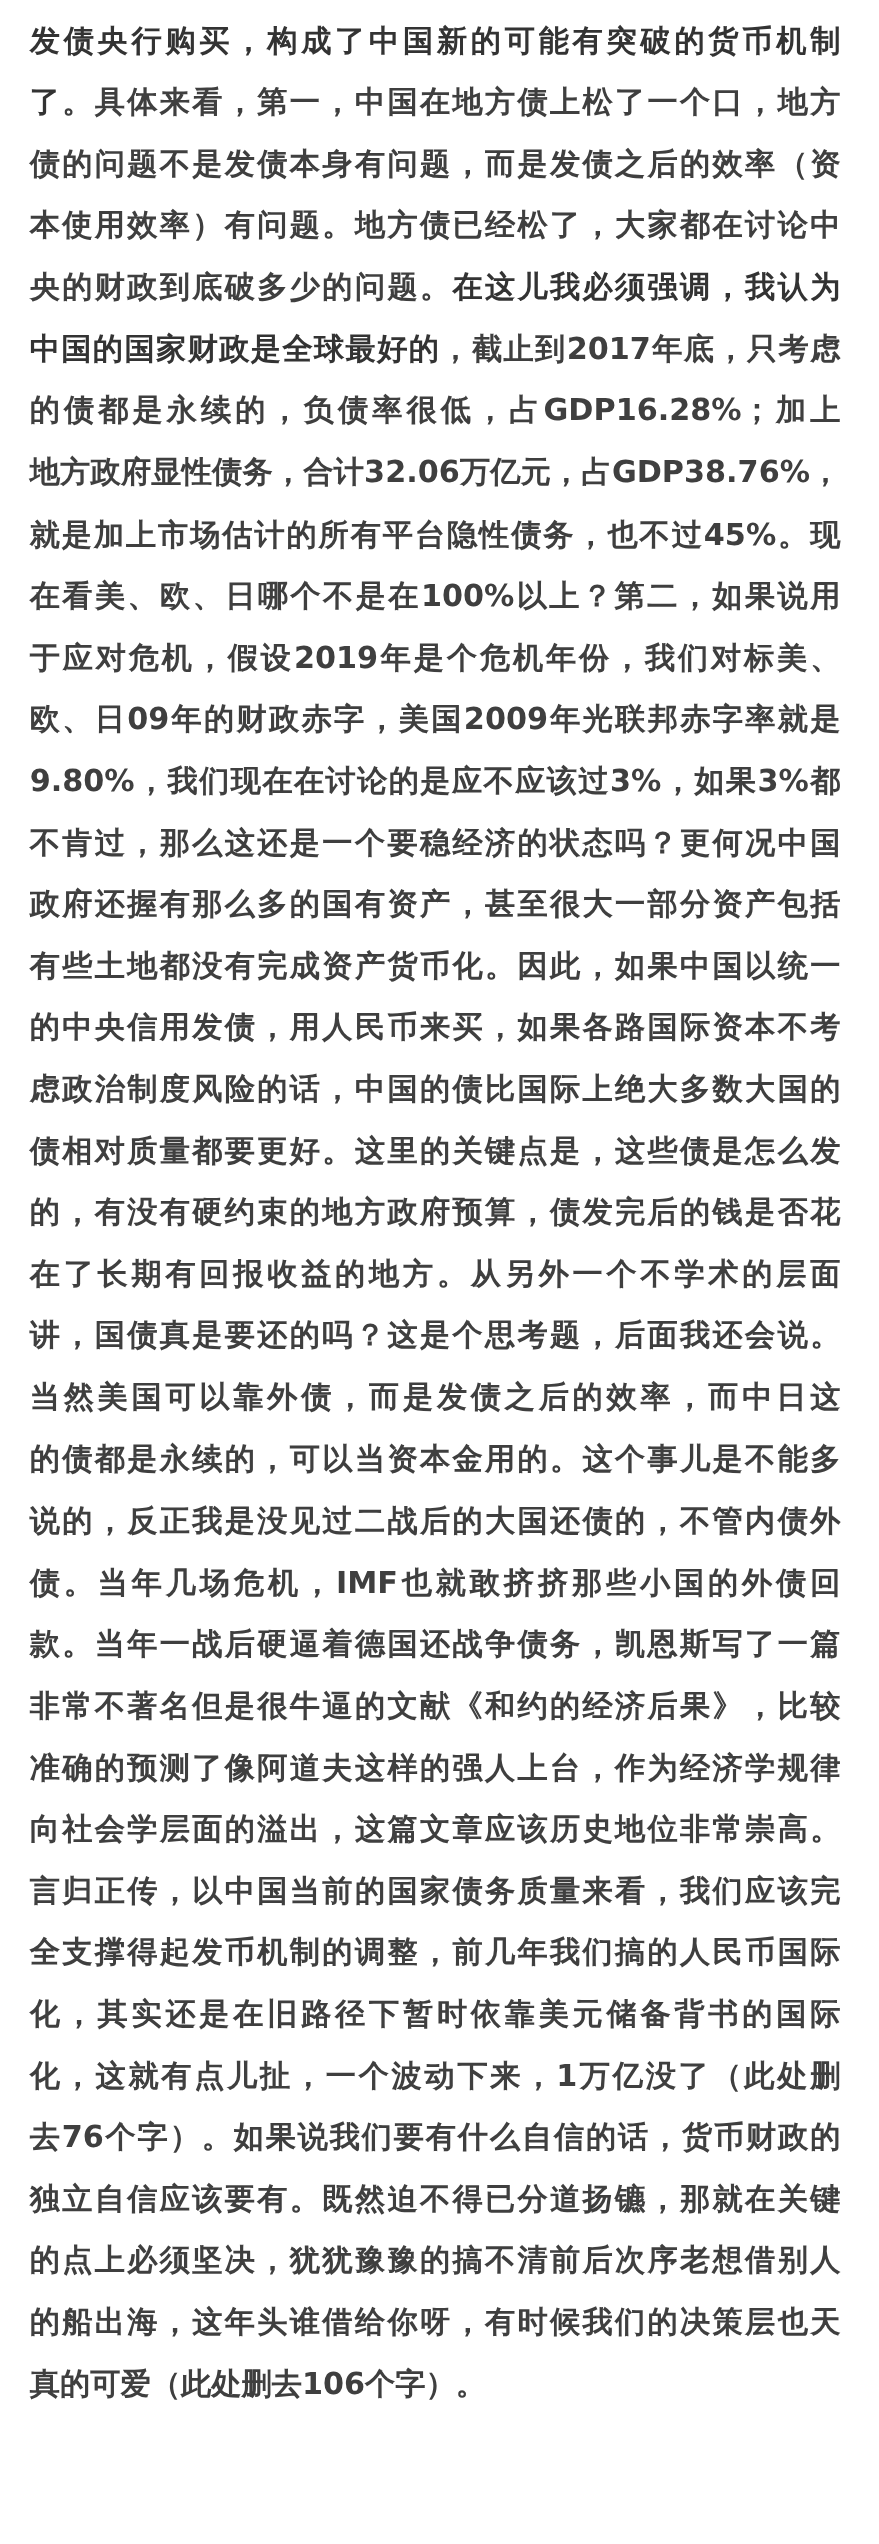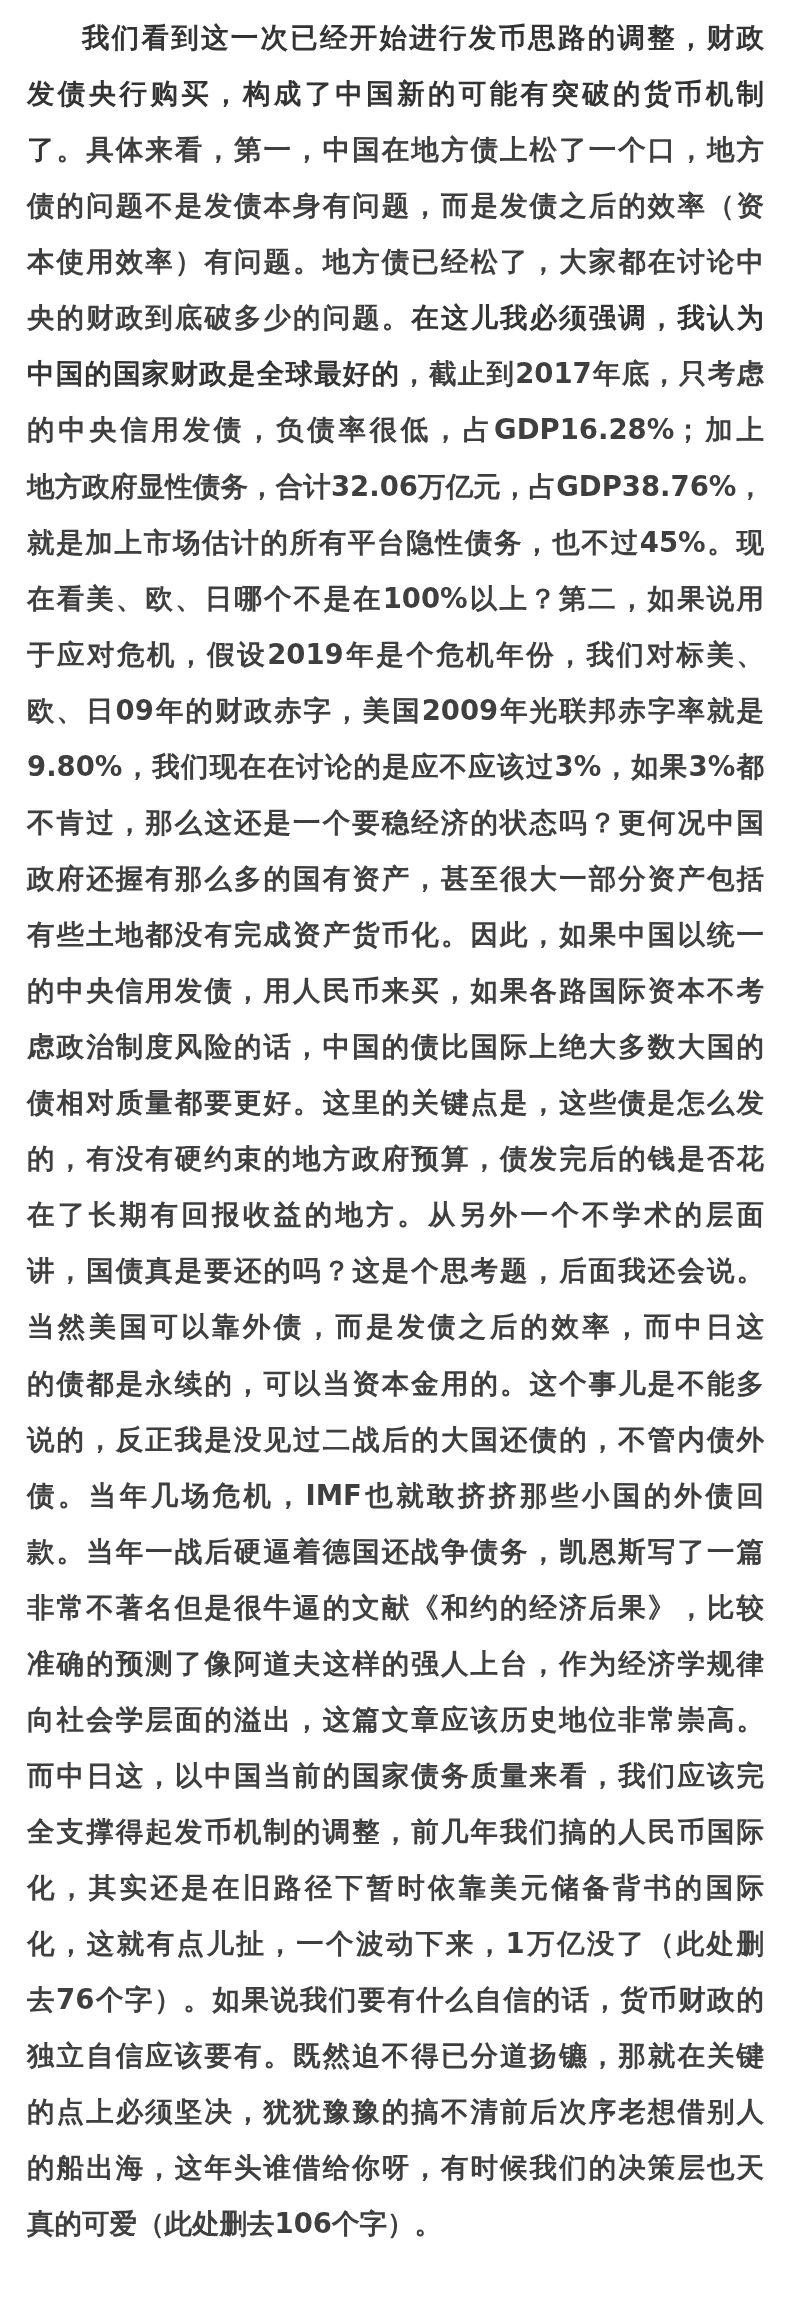--- a/index.html
+++ b/index.html
@@ -41,28 +41,27 @@
     color: #333333;
   }
   .r {
     font-weight: bold;
   }
 </style>
 </head>
 <body>
 
 <div class="article" id="article">
-    <div class="line indent"><span class="b">我们看到这一次已经开始进行发币思路的调整，财政</span></div>
     <div class="line"><span class="b">发债央行购买，构成了中国新的可能有突破的货币机制</span></div>
     <div class="line"><span class="b">了</span><span class="r">。具体来看，第一，中国在地方债上松了一个口，地方</span></div>
     <div class="line"><span class="r">债的问题不是发债本身有问题，而是发债之后的效率（资</span></div>
     <div class="line"><span class="r">本使用效率）有问题。地方债已经松了，大家都在讨论中</span></div>
     <div class="line"><span class="r">央的财政到底破多少的问题。</span><span class="b">在这儿我必须强调，我认为</span></div>
     <div class="line"><span class="b">中国的国家财政是全球最好的</span><span class="r">，截止到2017年底，只考虑</span></div>
-    <div class="line"><span class="r">的中央信用发债，负债率很低，占GDP16.28%；加上</span></div>
+    <div class="line"><span class="r">的债都是永续的，负债率很低，占GDP16.28%；加上</span></div>
     <div class="line"><span class="r">地方政府显性债务，合计32.06万亿元，占GDP38.76%，</span></div>
     <div class="line"><span class="r">就是加上市场估计的所有平台隐性债务，也不过45%。现</span></div>
     <div class="line"><span class="r">在看美、欧、日哪个不是在100%以上？第二，如果说用</span></div>
     <div class="line"><span class="r">于应对危机，假设2019年是个危机年份，我们对标美、</span></div>
     <div class="line"><span class="r">欧、日09年的财政赤字，美国2009年光联邦赤字率就是</span></div>
     <div class="line"><span class="r">9.80%，我们现在在讨论的是应不应该过3%，如果3%都</span></div>
     <div class="line"><span class="r">不肯过，那么这还是一个要稳经济的状态吗？更何况中国</span></div>
     <div class="line"><span class="r">政府还握有那么多的国有资产，甚至很大一部分资产包括</span></div>
     <div class="line"><span class="r">有些土地都没有完成资产货币化。因此，如果中国以统一</span></div>
     <div class="line"><span class="r">的中央信用发债，用人民币来买，如果各路国际资本不考</span></div>
@@ -72,21 +71,21 @@
     <div class="line"><span class="r">在了长期有回报收益的地方。从另外一个不学术的层面</span></div>
     <div class="line"><span class="r">讲，国债真是要还的吗？这是个思考题，后面我还会说。</span></div>
     <div class="line"><span class="r">当然美国可以靠外债，而是发债之后的效率，而中日这</span></div>
     <div class="line"><span class="r">的债都是永续的，可以当资本金用的。这个事儿是不能多</span></div>
     <div class="line"><span class="r">说的，反正我是没见过二战后的大国还债的，不管内债外</span></div>
     <div class="line"><span class="r">债。当年几场危机，IMF也就敢挤挤那些小国的外债回</span></div>
     <div class="line"><span class="r">款。当年一战后硬逼着德国还战争债务，凯恩斯写了一篇</span></div>
     <div class="line"><span class="r">非常不著名但是很牛逼的文献《和约的经济后果》，比较</span></div>
     <div class="line"><span class="r">准确的预测了像阿道夫这样的强人上台，作为经济学规律</span></div>
     <div class="line"><span class="r">向社会学层面的溢出，这篇文章应该历史地位非常崇高。</span></div>
-    <div class="line"><span class="r">而中日这，以中国当前的国家债务质量来看，我们应该完</span></div>
+    <div class="line"><span class="r">言归正传，以中国当前的国家债务质量来看，我们应该完</span></div>
     <div class="line"><span class="r">全支撑得起发币机制的调整，前几年我们搞的人民币国际</span></div>
     <div class="line"><span class="r">化，其实还是在旧路径下暂时依靠美元储备背书的国际</span></div>
     <div class="line"><span class="r">化，这就有点儿扯，一个波动下来，1万亿没了（此处删</span></div>
     <div class="line"><span class="r">去76个字）。如果说我们要有什么自信的话，货币财政的</span></div>
     <div class="line"><span class="r">独立自信应该要有。既然迫不得已分道扬镳，那就在关键</span></div>
     <div class="line"><span class="r">的点上必须坚决，犹犹豫豫的搞不清前后次序老想借别人</span></div>
     <div class="line"><span class="r">的船出海，这年头谁借给你呀，有时候我们的决策层也天</span></div>
     <div class="line last"><span class="r">真的可爱（此处删去106个字）。</span></div>
   </div>
 

